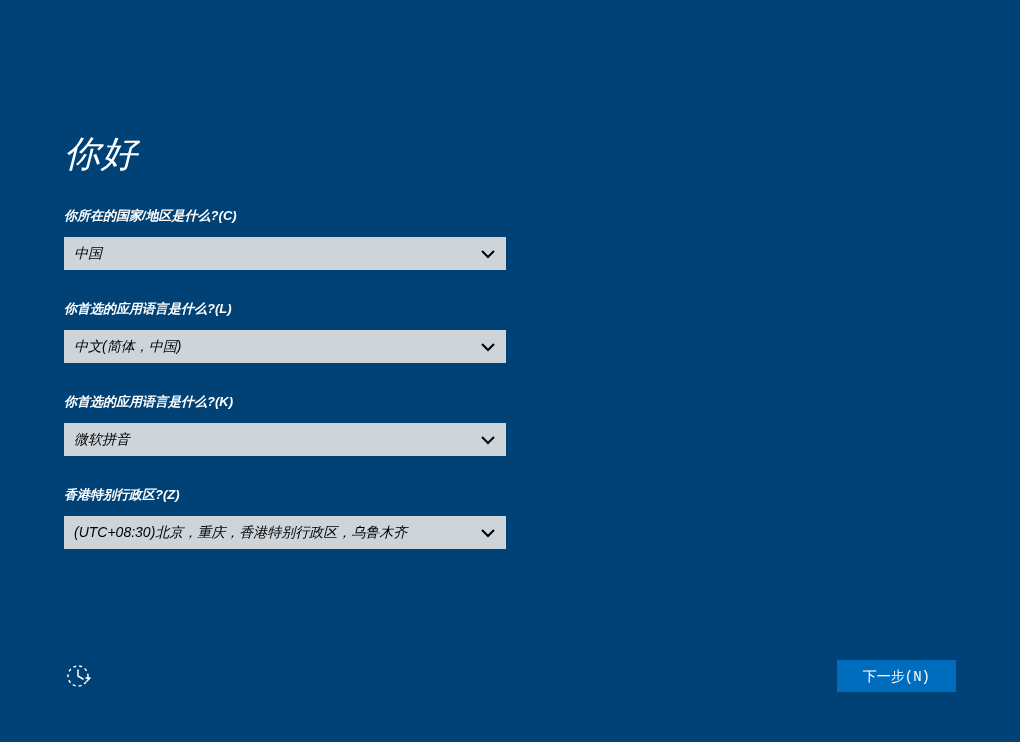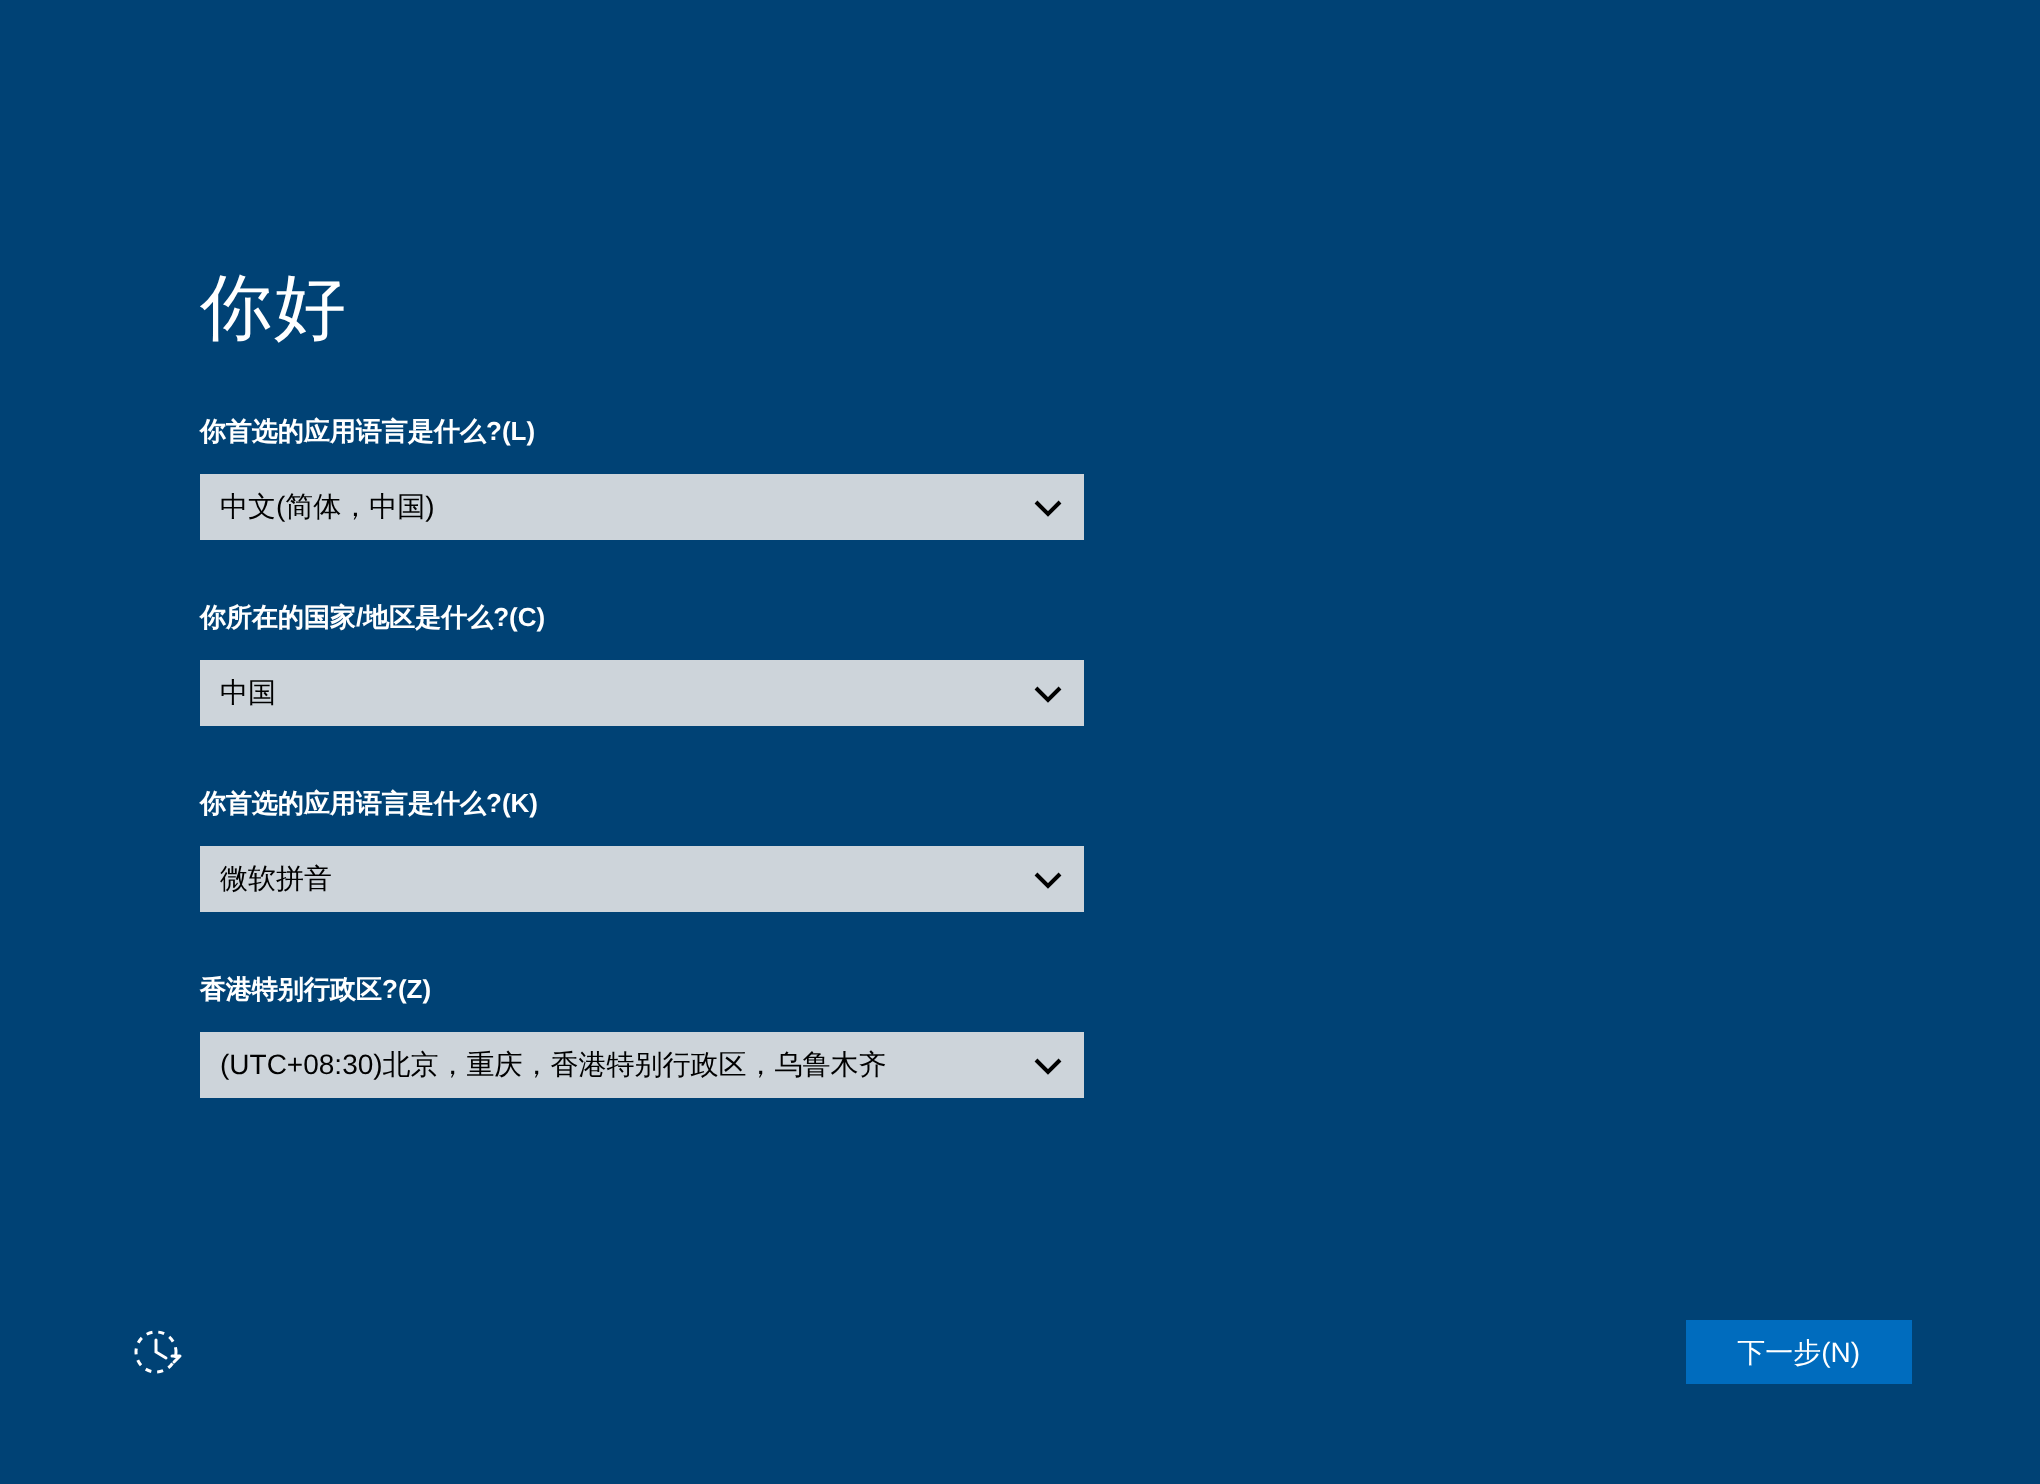--- a/index.html
+++ b/index.html
@@ -10,21 +10,22 @@
     body {
       width: 1020px;
       height: 742px;
       background: #004275;
       font-family: "Microsoft YaHei", "Segoe UI", sans-serif;
       color: #ffffff;
       position: relative;
       overflow: hidden;
     }
     .container {
-      padding: 130px 64px 0 100px;
+      padding: 130px 64px 0 64px;
+      font-style: italic;
     }
     .title {
       font-size: 36px;
       font-weight: 300;
       margin-bottom: 28px;
       letter-spacing: 1px;
     }
     .subtitle {
       font-size: 14px;
       font-weight: 400;
@@ -81,47 +82,47 @@
       height: 28px;
       cursor: pointer;
     }
     .next-button {
       background: #006cbe;
       color: #ffffff;
       border: none;
       padding: 8px 26px;
       font-size: 14px;
       cursor: pointer;
-      font-family: Liberation Sans, sans-serif;
+      font-family: Liberation Mono, monospace;
       min-width: 110px;
       height: 32px;
     }
   </style>
 </head>
 <body>
 
 <div class="container">
   <h1 class="title">你好</h1>
 
   <div class="field-group">
-    <label class="field-label">你首选的应用语言是什么?(L)</label>
+    <label class="field-label">你所在的国家/地区是什么?(C)</label>
     <div class="dropdown">
-      <span class="dropdown-text">中文(简体，中国)</span>
+      <span class="dropdown-text">中国</span>
       <span class="chevron">
         <svg viewBox="0 0 14 8" fill="none">
             <path d="M1 1 L7 7 L13 1" stroke="#000000" stroke-width="2" fill="none"></path>
           </svg>
       </span>
     </div>
   </div>
 
   <div class="field-group">
-    <label class="field-label">你所在的国家/地区是什么?(C)</label>
+    <label class="field-label">你首选的应用语言是什么?(L)</label>
     <div class="dropdown">
-      <span class="dropdown-text">中国</span>
+      <span class="dropdown-text">中文(简体，中国)</span>
       <span class="chevron">
         <svg viewBox="0 0 14 8" fill="none">
             <path d="M1 1 L7 7 L13 1" stroke="#000000" stroke-width="2" fill="none"></path>
           </svg>
       </span>
     </div>
   </div>
 
   <div class="field-group">
     <label class="field-label">你首选的应用语言是什么?(K)</label>

